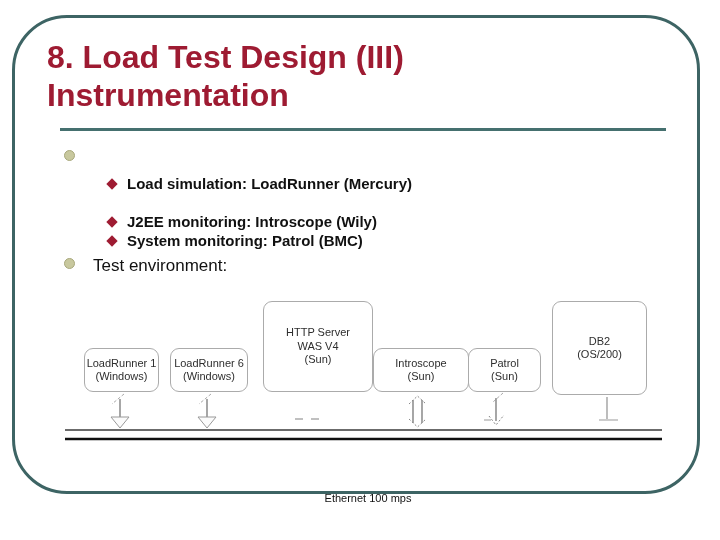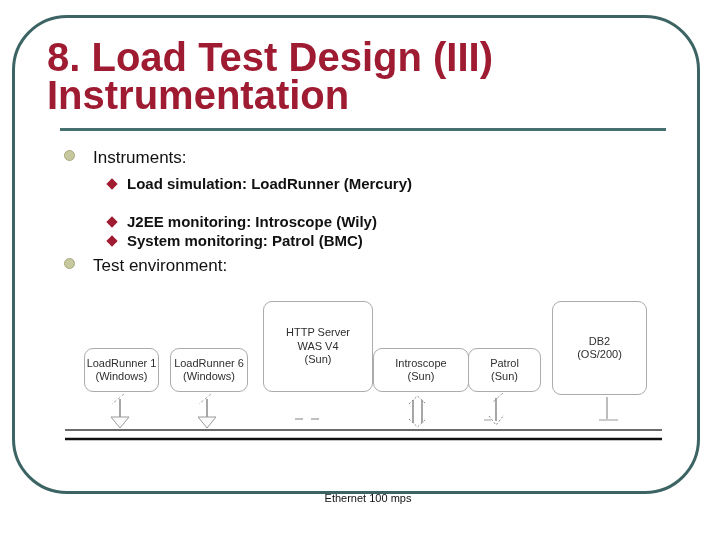--- a/index.html
+++ b/index.html
@@ -7,21 +7,21 @@
     position:relative;width:720px;height:540px;background:#ffffff;overflow:hidden;
     font-family:"Liberation Sans", sans-serif;
   }
   .frame{
     position:absolute;left:12px;top:15px;width:688px;height:479px;
     border:3px solid var(--c-frame,#3d6464);border-radius:55px;
     box-sizing:border-box;
   }
   .title{
     position:absolute;left:47px;top:38px;width:620px;
-    font-size:40px;font-weight:bold;line-height:38px;
+    font-size:32px;font-weight:bold;line-height:38px;
     color:var(--c-title,#9e1b32);letter-spacing:0px;
   }
   .rule{
     position:absolute;left:60px;top:128px;width:606px;height:3px;
     background:var(--c-rule,#45706f);
   }
   .row{position:absolute;white-space:nowrap;color:#111;}
   .lvl1{left:64px;font-size:17px;}
   .lvl1 .dot{
     display:inline-block;width:9px;height:9px;border-radius:50%;
@@ -55,21 +55,21 @@
   <div class="frame"></div>
 
   <div class="title">
     <div>8. Load Test Design (III)</div>
     <div>Instrumentation</div>
   </div>
 
   <div class="rule"></div>
 
   <div class="row lvl1" style="top:148px">
-    <span class="dot"></span><span>Instruments:</span>
+    <span class="dot"></span>
   </div>
 
   <div class="row lvl2" style="top:175px">
     <span class="diamond"></span><span>Load simulation: LoadRunner (Mercury)</span>
   </div>
   <div class="row lvl2" style="top:213px">
     <span class="diamond"></span><span>J2EE monitoring: Introscope (Wily)</span>
   </div>
   <div class="row lvl2" style="top:232px">
     <span class="diamond"></span><span>System monitoring: Patrol (BMC)</span>

